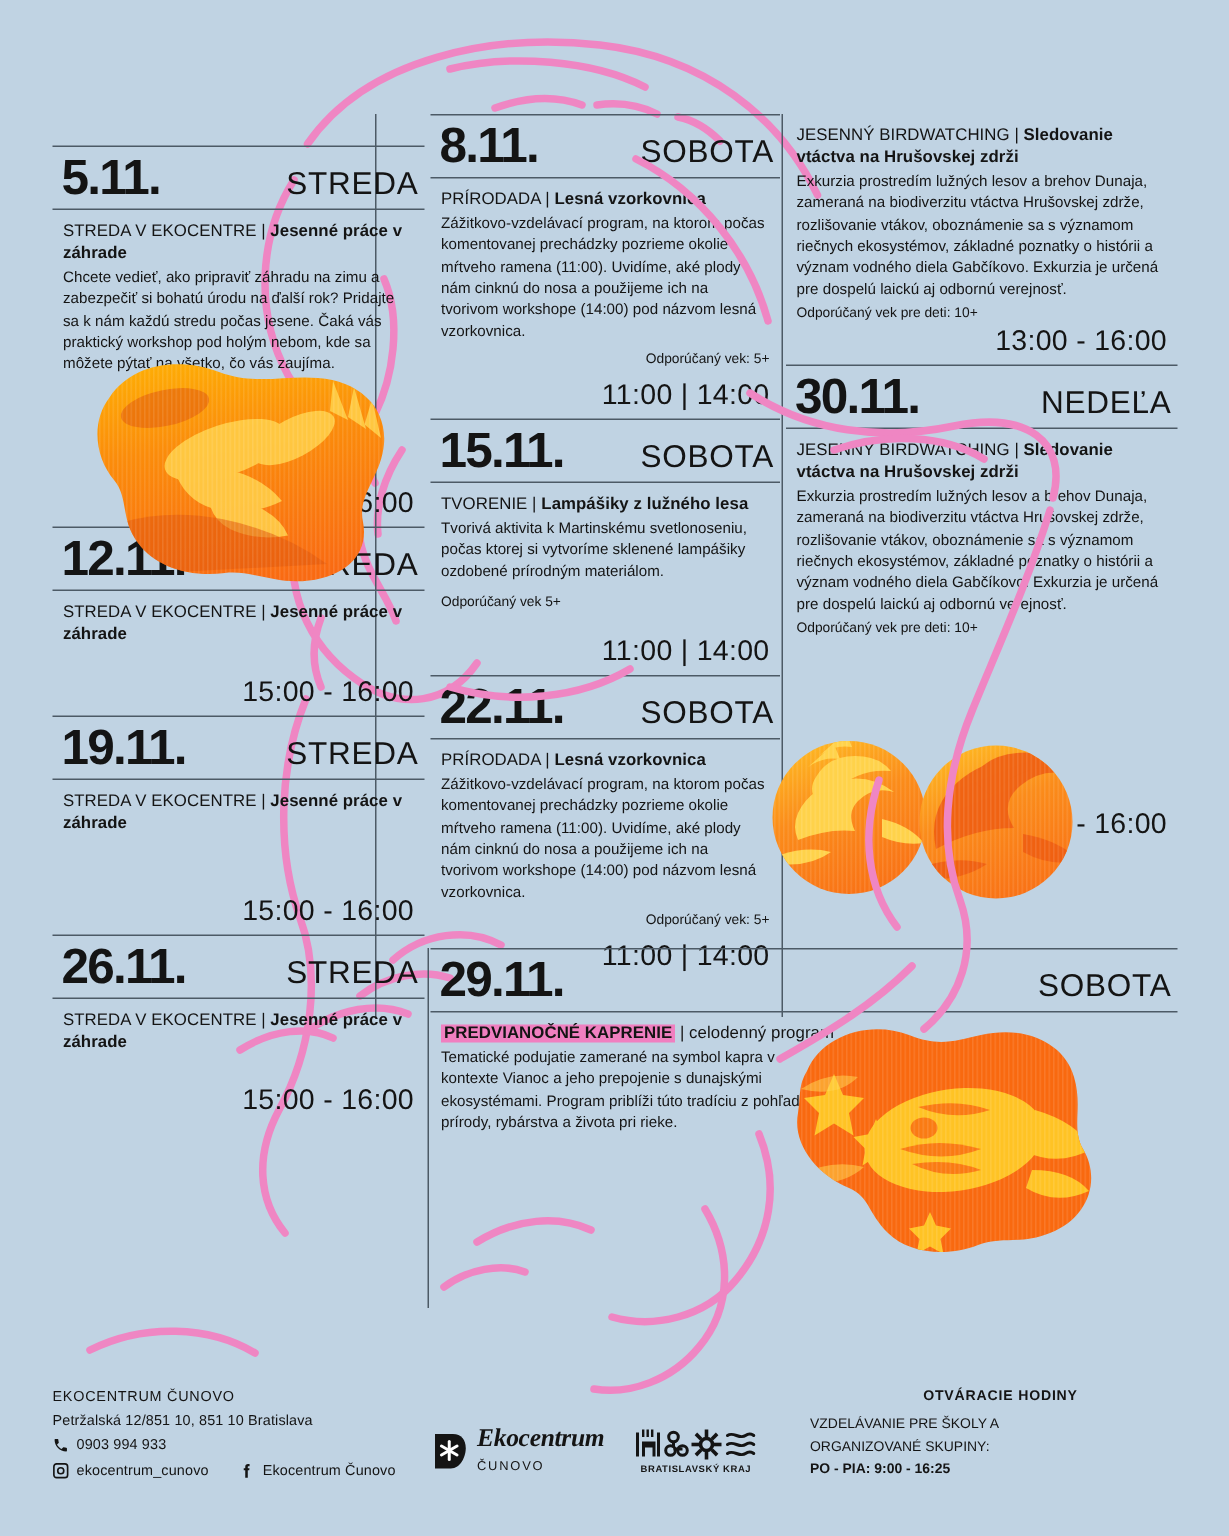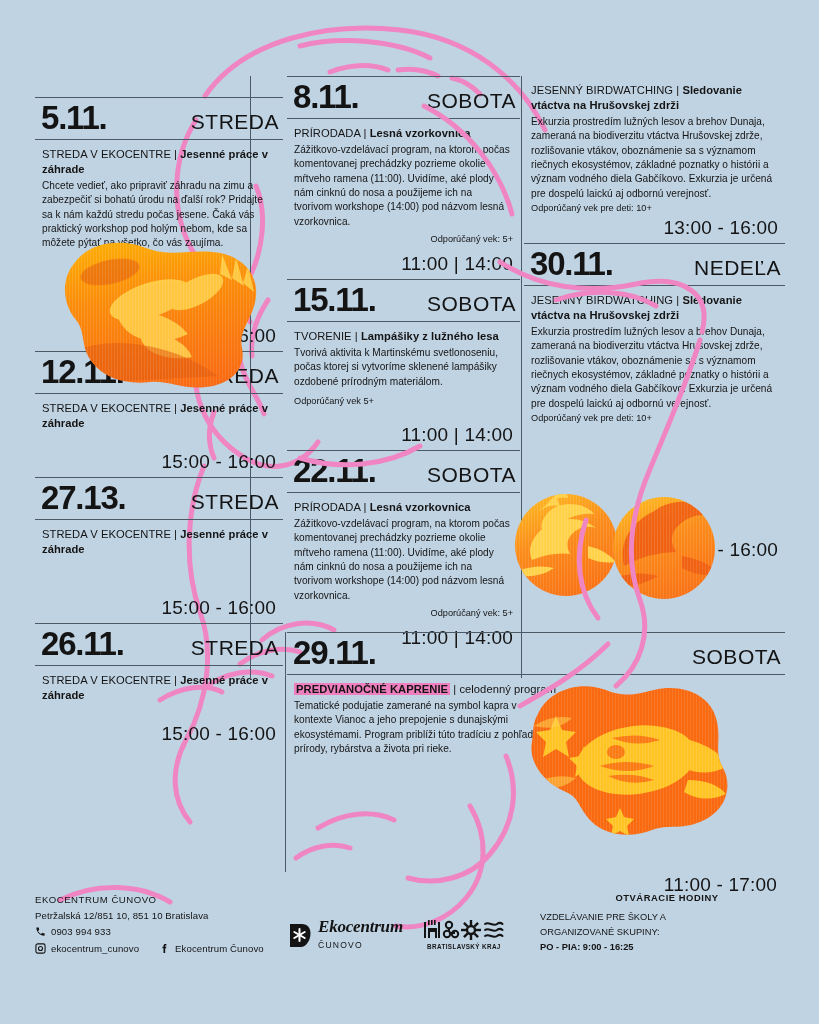--- a/index.html
+++ b/index.html
@@ -44,21 +44,21 @@
   .row-age-time .ev-age{margin:0 0 3px 0;}
   .row-age-time .ev-time{margin:0;}
   .spacer-lg{height:70px;}
   .spacer-md{height:34px;}
   .spacer-sm{height:14px;}
 
   
   .vline{position:absolute;top:76px;width:1.2px;background:#4c5a66;z-index:3;}
 
   
-  .footer{position:absolute;left:35px;top:892px;width:750px;height:78px;z-index:7;}
+  .footer{position:absolute;left:35px;top:924px;width:750px;height:78px;z-index:7;}
   .foot-left{position:absolute;left:0;top:0;width:260px;font-size:9.6px;line-height:1.62;letter-spacing:.1px;}
   .foot-left .org{letter-spacing:.5px;}
   .foot-social{display:flex;align-items:center;gap:5px;margin-top:1px;}
   .foot-social2{display:flex;align-items:center;gap:20px;margin-top:1px;}
   .sc-item{display:flex;align-items:center;gap:5px;}
   .ico{width:11px;height:11px;display:inline-block;flex:0 0 auto;}
   .logos{position:absolute;left:253px;top:26px;display:flex;align-items:center;gap:20px;}
   .logo-eko{display:flex;align-items:center;gap:6px;}
   .logo-eko-txt{line-height:1;}
   .logo-eko-txt .n1{font-family:"Liberation Serif","DejaVu Serif",serif;font-weight:700;font-style:italic;font-size:17px;letter-spacing:-.2px;}
@@ -238,21 +238,21 @@
         </div>
         <div class="ev-body">
           <p class="ev-title"><span>STREDA V EKOCENTRE | </span><b>Jesenné práce v záhrade</b></p>
           <div class="spacer-sm"></div>
           <div class="ev-time">15:00 - 16:00</div>
         </div>
       </div>
 
       <div class="event">
         <div class="ev-head">
-          <span class="ev-date">27.13.</span>
+          <span class="ev-date">19.11.</span>
           <span class="ev-day">STREDA</span>
         </div>
         <div class="ev-body">
           <p class="ev-title"><span>STREDA V EKOCENTRE | </span><b>Jesenné práce v záhrade</b></p>
           <div class="spacer-md"></div>
           <div class="ev-time">15:00 - 16:00</div>
         </div>
       </div>
 
       <div class="event">
@@ -344,21 +344,20 @@
 
   <div style="position:absolute;left:287px;top:632px;width:498px;z-index:3;">
     <div class="ev-head">
       <span class="ev-date">29.11.</span>
       <span class="ev-day">SOBOTA</span>
     </div>
     <div class="ev-body" style="width:250px;">
       <p class="ev-title" style="white-space:nowrap;"><span class="hl">PREDVIANOČNÉ KAPRENIE</span><span> | celodenný program</span></p>
       <p class="ev-desc">Tematické podujatie zamerané na symbol kapra v kontexte Vianoc a jeho prepojenie s dunajskými ekosystémami. Program priblíži túto tradíciu z pohľadu prírody, rybárstva a života pri rieke.</p>
     </div>
-    <div class="ev-time" style="position:absolute;left:300px;top:238px;width:190px;">11:00 - 17:00</div>
   </div>
 
   <svg class="squiggle-layer squiggle-front" viewBox="0 0 819 1024">
     <g fill="none" stroke="#ef86c3" stroke-linecap="round" stroke-width="5">
       <path d="M424 106 C468 128 500 170 512 214"></path>
       <path d="M500 262 C540 288 588 294 636 284 C684 274 712 294 702 332"></path>
       <path d="M556 300 C590 288 630 290 656 306"></path>
       <path d="M700 340 C686 386 666 430 648 474 C630 518 626 562 640 600 C652 634 640 666 616 686"></path>
       <path d="M586 520 C574 556 578 592 598 618"></path>
       <path d="M608 644 C580 672 548 690 520 706"></path>

